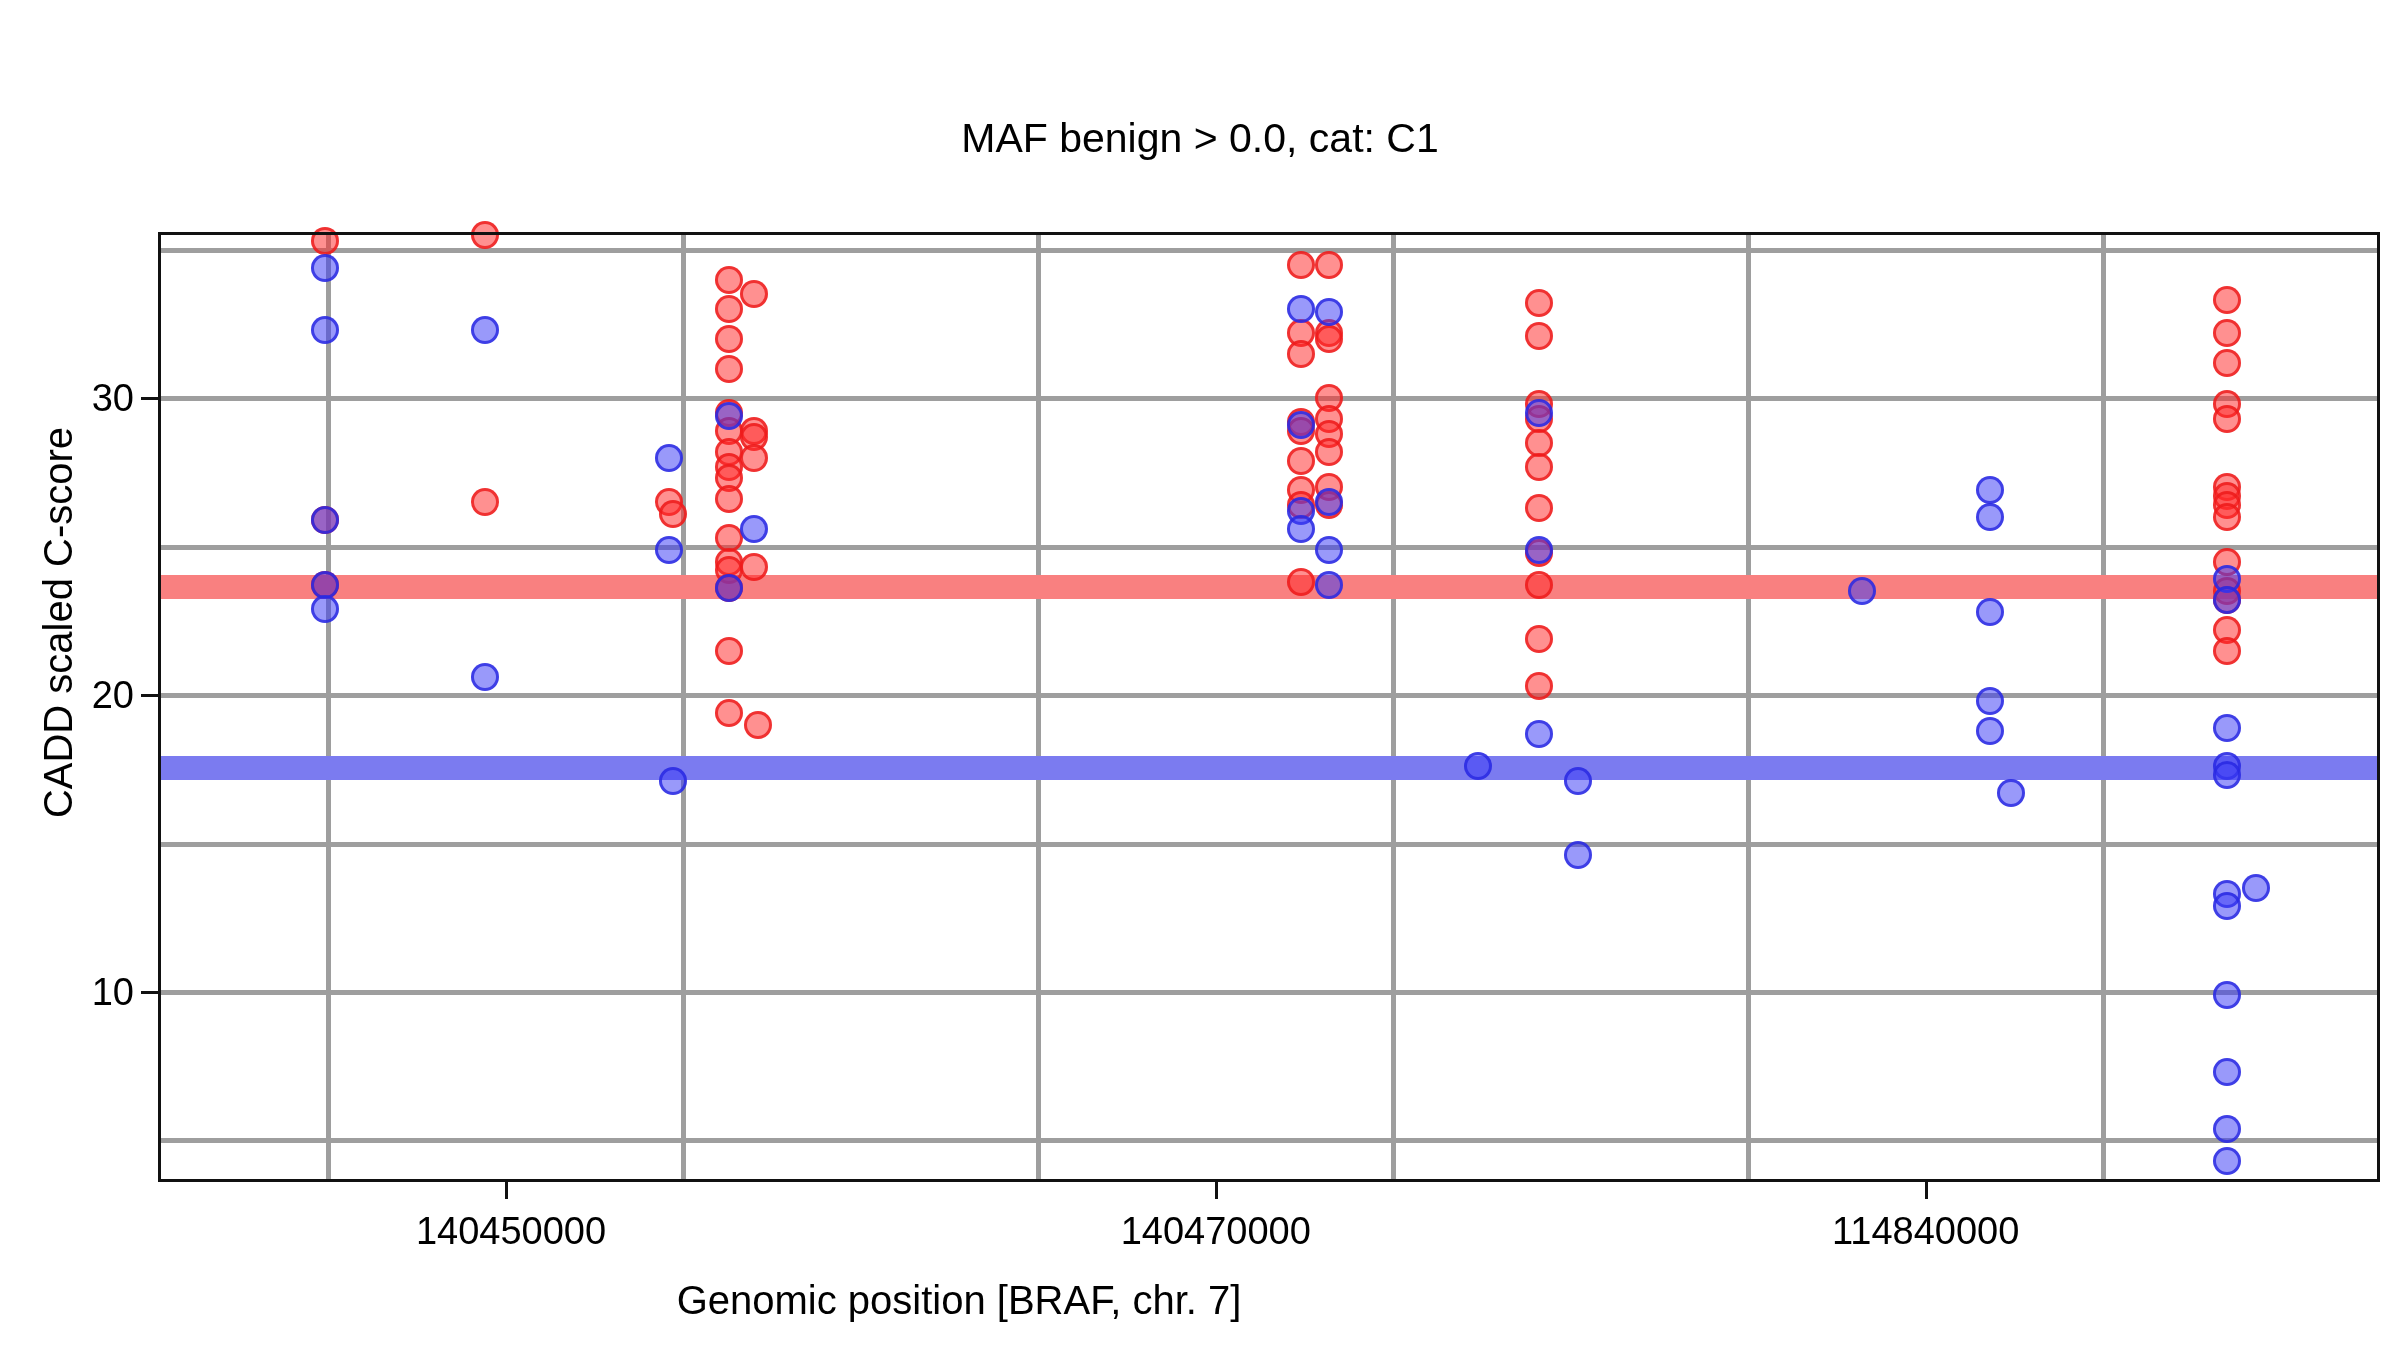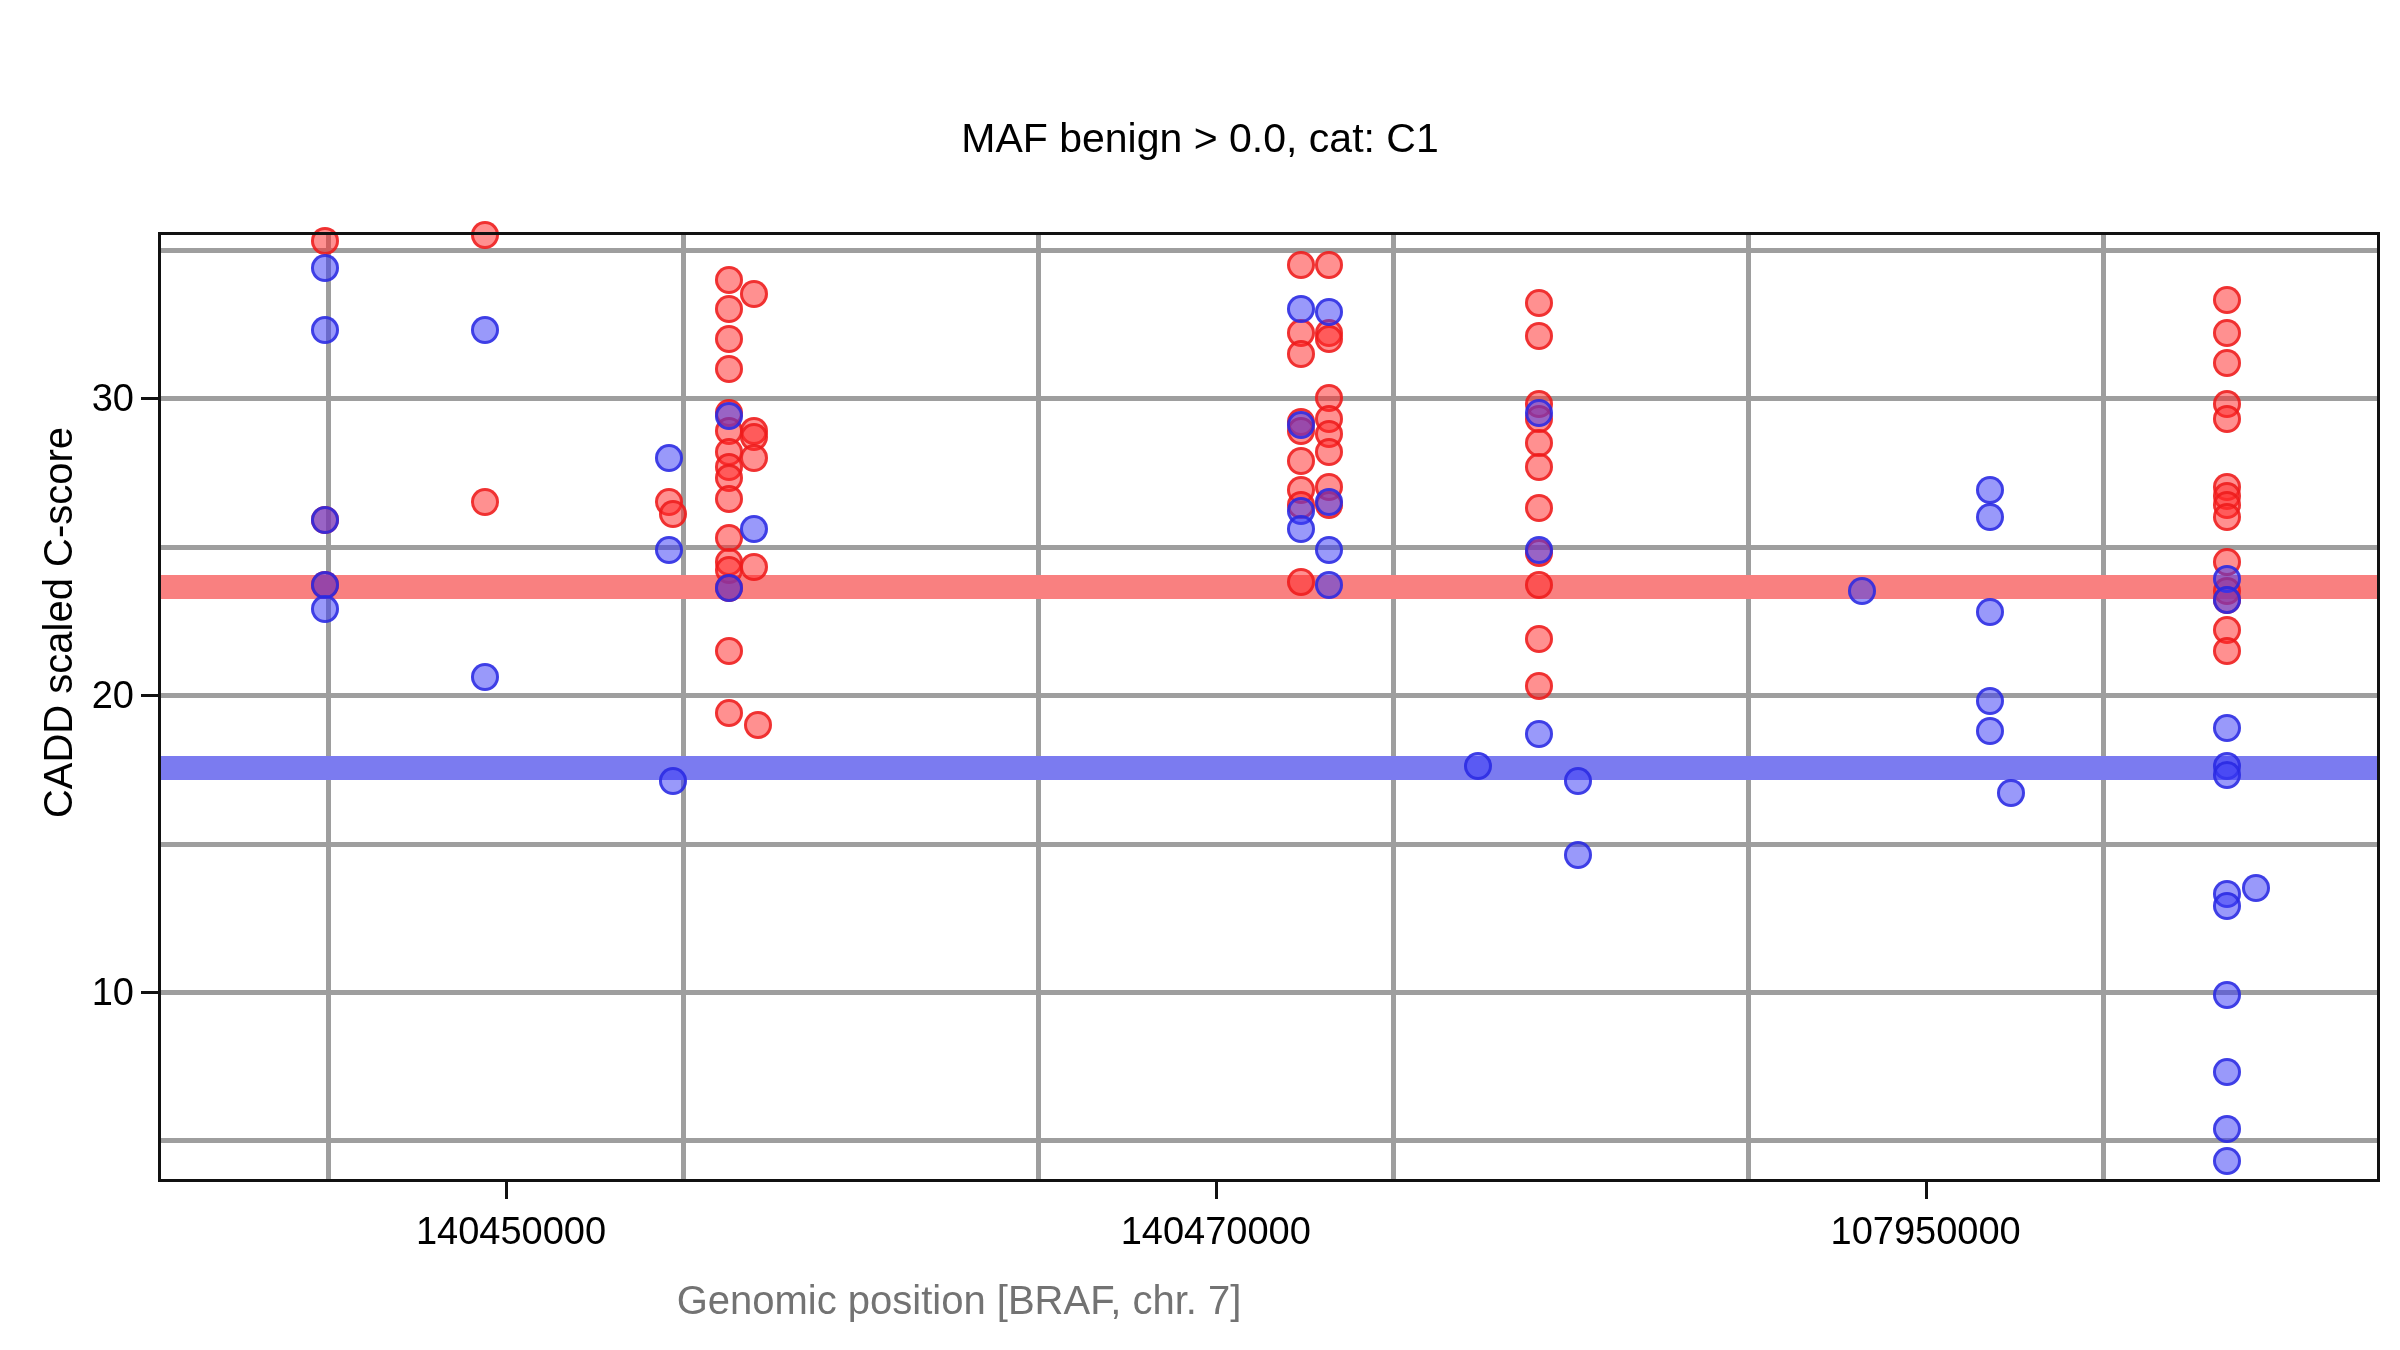--- a/index.html
+++ b/index.html
@@ -48,21 +48,21 @@
     transform-origin: center center;
     color: #000000;
   }
   #x-axis-title {
     position: absolute;
     left: 0;
     top: 1278px;
     width: 1918px;
     text-align: center;
     font-size: 40px;
-    color: #737373;
+    color: #000000;
   }
 
   
   #panel {
     position: absolute;
     left: 158px;
     top: 232px;
     width: 2222px;
     height: 950px;
     background: #ffffff;
@@ -296,21 +296,21 @@
         <div class="panel-edge panel-edge-h" style="top: 947px; background: rgb(17, 17, 17);"></div>
         <div class="panel-edge panel-edge-v" style="left: 0px; background: rgb(17, 17, 17);"></div>
         <div class="panel-edge panel-edge-v" style="left: 2219px; background: rgb(17, 17, 17);"></div>
       </div>
     <div id="tick-layer">
         <div class="tick-x" style="left: 346.853px;"></div>
         <div class="ticklabel-x" style="left: 353px;">140450000</div>
         <div class="tick-x" style="left: 1056.76px;"></div>
         <div class="ticklabel-x" style="left: 1057.76px;">140470000</div>
         <div class="tick-x" style="left: 1766.66px;"></div>
-        <div class="ticklabel-x" style="left: 1767.66px;">107950000</div>
+        <div class="ticklabel-x" style="left: 1767.66px;">114840000</div>
         <div class="tick-y" style="top: 759px;"></div>
         <div class="tick-y" style="top: 462.125px;"></div>
         <div class="tick-y" style="top: 165.25px;"></div>
       </div>
   </div>
 
   <div id="ylabel-layer">
       <div class="ticklabel-y" style="top: 992px; left: -166px; right: auto;">10</div>
       <div class="ticklabel-y" style="top: 695.125px; left: -166px; right: auto;">20</div>
       <div class="ticklabel-y" style="top: 398.25px; left: -166px; right: auto;">30</div>

